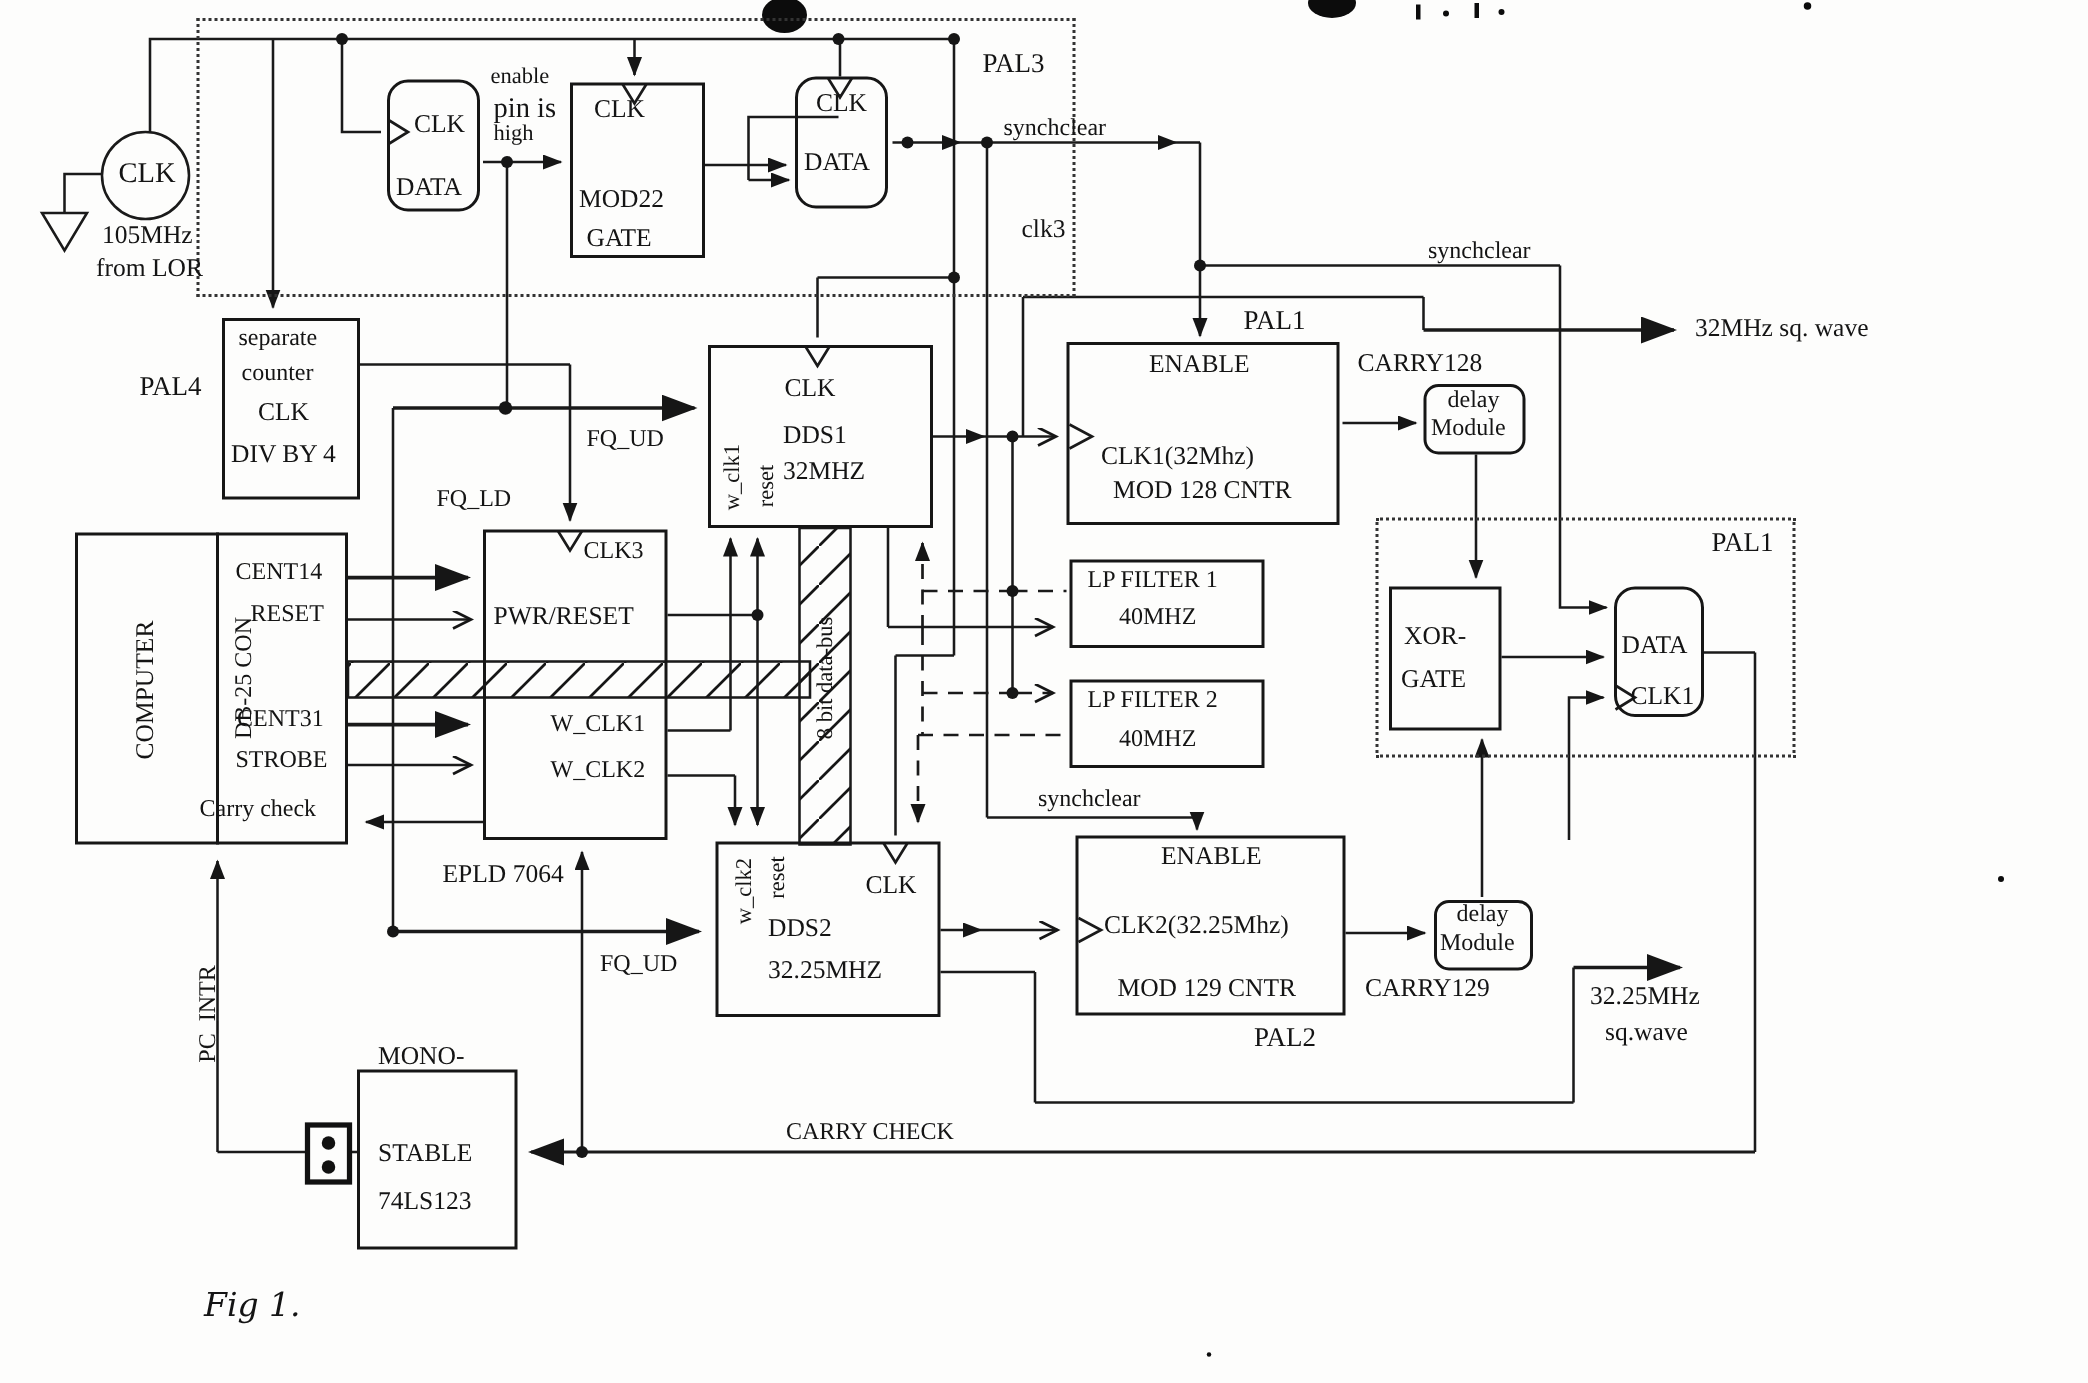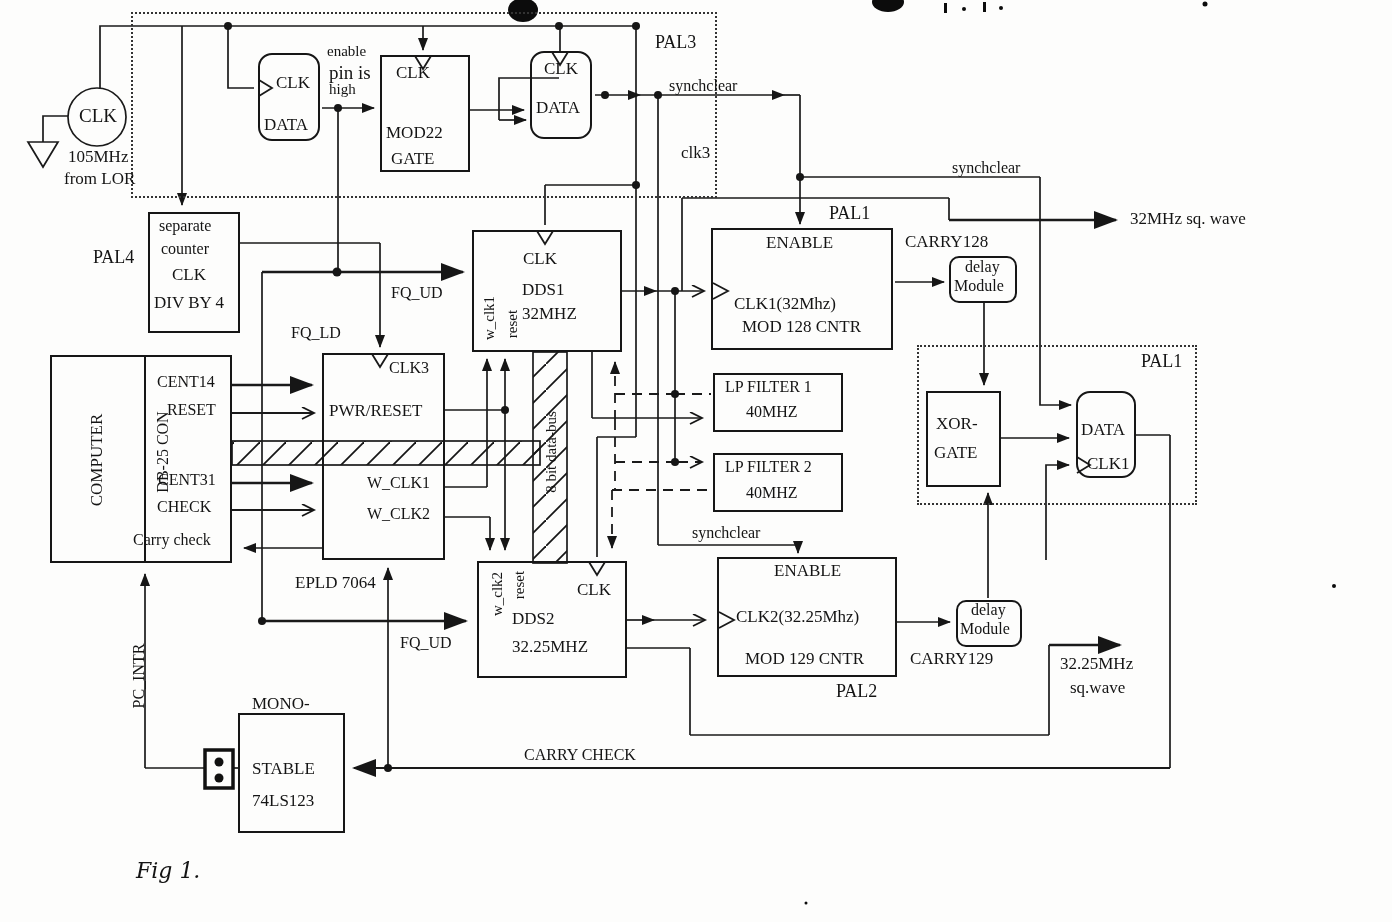--- a/index.html
+++ b/index.html
@@ -245,21 +245,21 @@
 <div class="lbl big" style="left:154px;top:294px;">DIV BY 4</div>
 
 <div class="lbl" style="left:391px;top:285px;">FQ_UD</div>
 <div class="lbl" style="left:291px;top:325px;">FQ_LD</div>
 
 <div class="vlbl" style="left:97px;top:460px;font-size:17px;">COMPUTER</div>
 <div class="vlbl" style="left:163px;top:452px;font-size:16px;">DB-25 CON</div>
 <div class="lbl" style="left:157px;top:374px;">CENT14</div>
 <div class="lbl" style="left:167px;top:402px;">RESET</div>
 <div class="lbl" style="left:158px;top:472px;">CENT31</div>
-<div class="lbl" style="left:157px;top:499px;">CHECK</div>
+<div class="lbl" style="left:157px;top:499px;">STROBE</div>
 <div class="lbl" style="left:133px;top:532px;">Carry check</div>
 
 <div class="lbl" style="left:389px;top:360px;">CLK3</div>
 <div class="lbl big" style="left:329px;top:402px;">PWR/RESET</div>
 <div class="lbl" style="left:367px;top:475px;">W_CLK1</div>
 <div class="lbl" style="left:367px;top:506px;">W_CLK2</div>
 <div class="lbl big" style="left:295px;top:574px;">EPLD 7064</div>
 
 <div class="lbl big" style="left:523px;top:250px;">CLK</div>
 <div class="lbl big" style="left:522px;top:281px;">DDS1</div>

